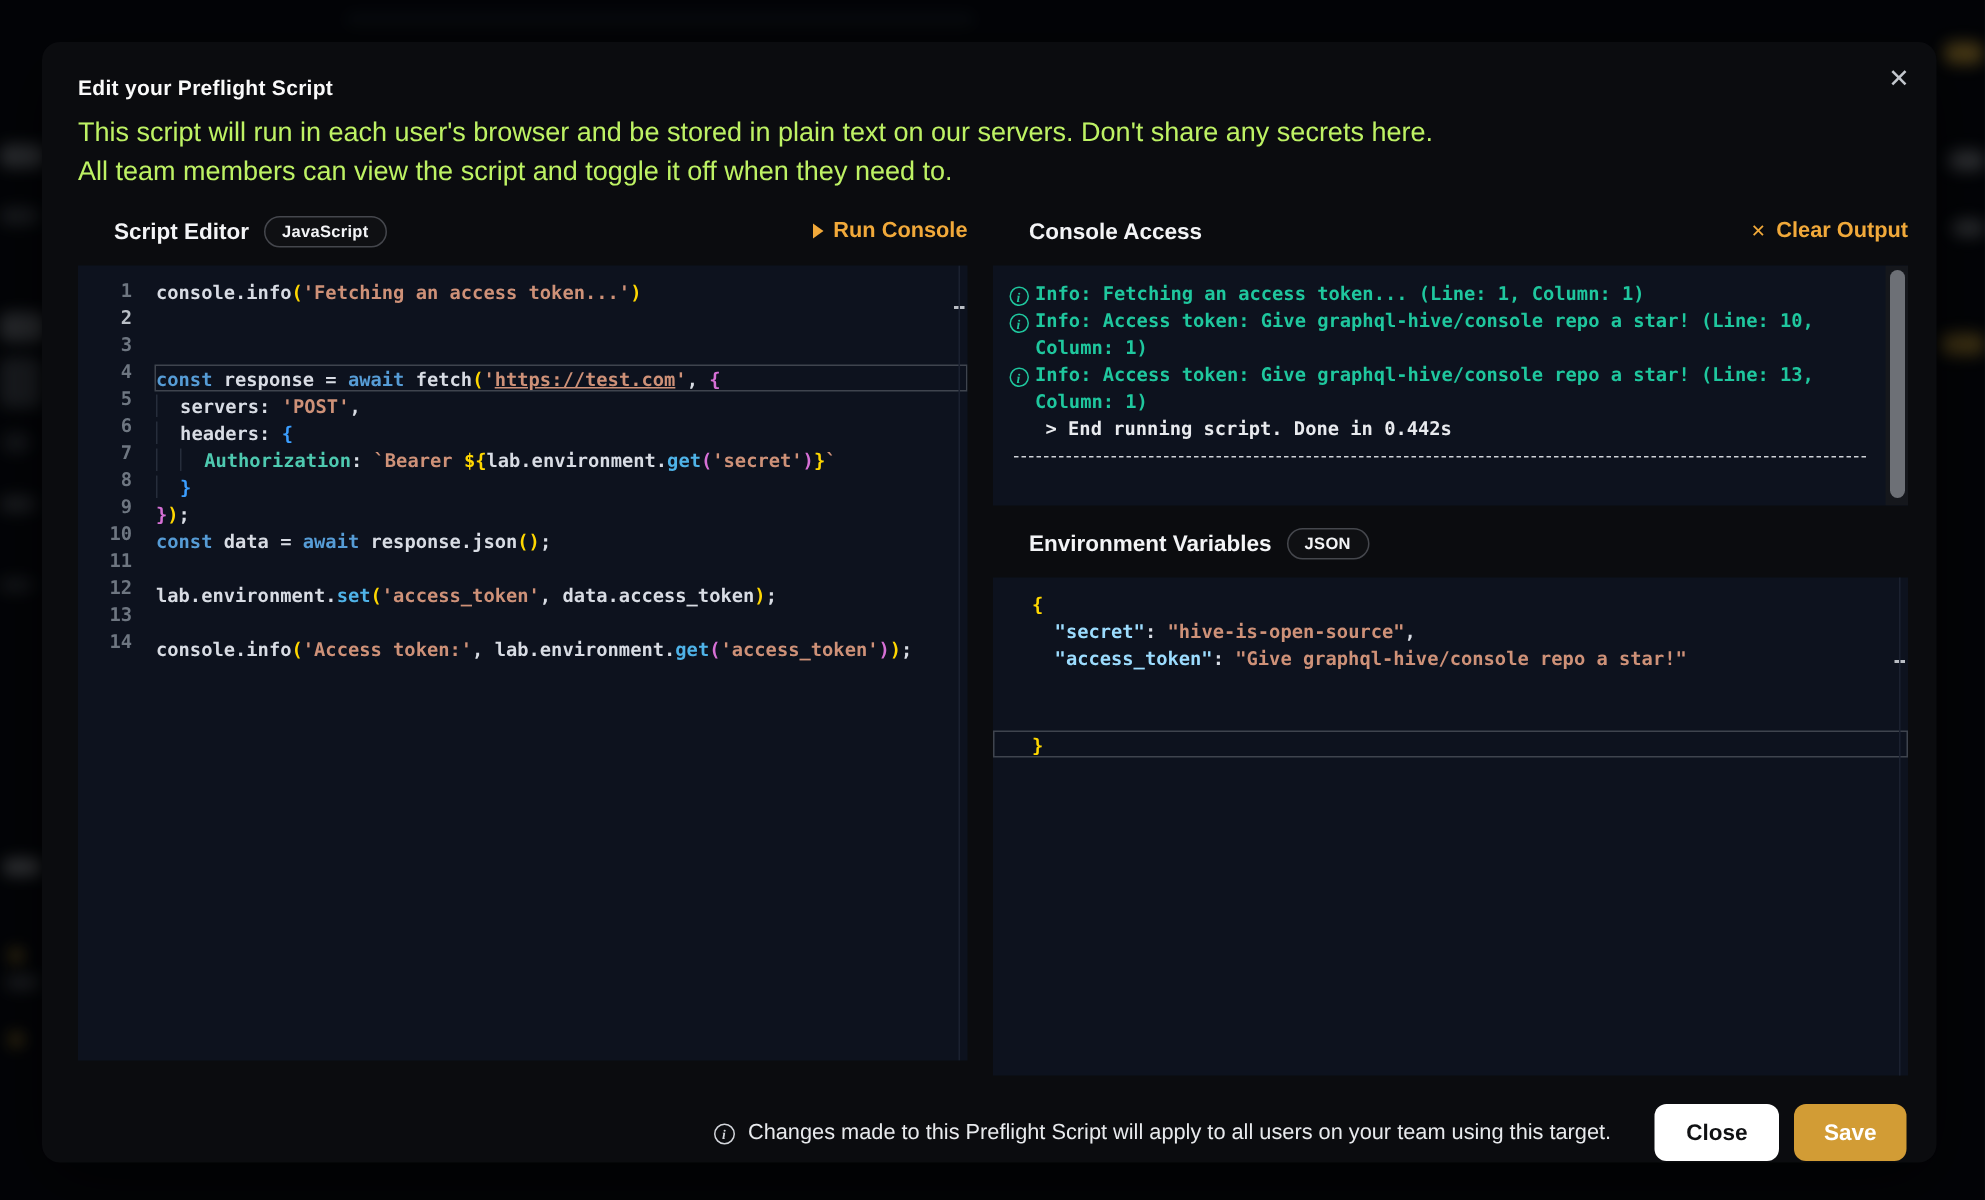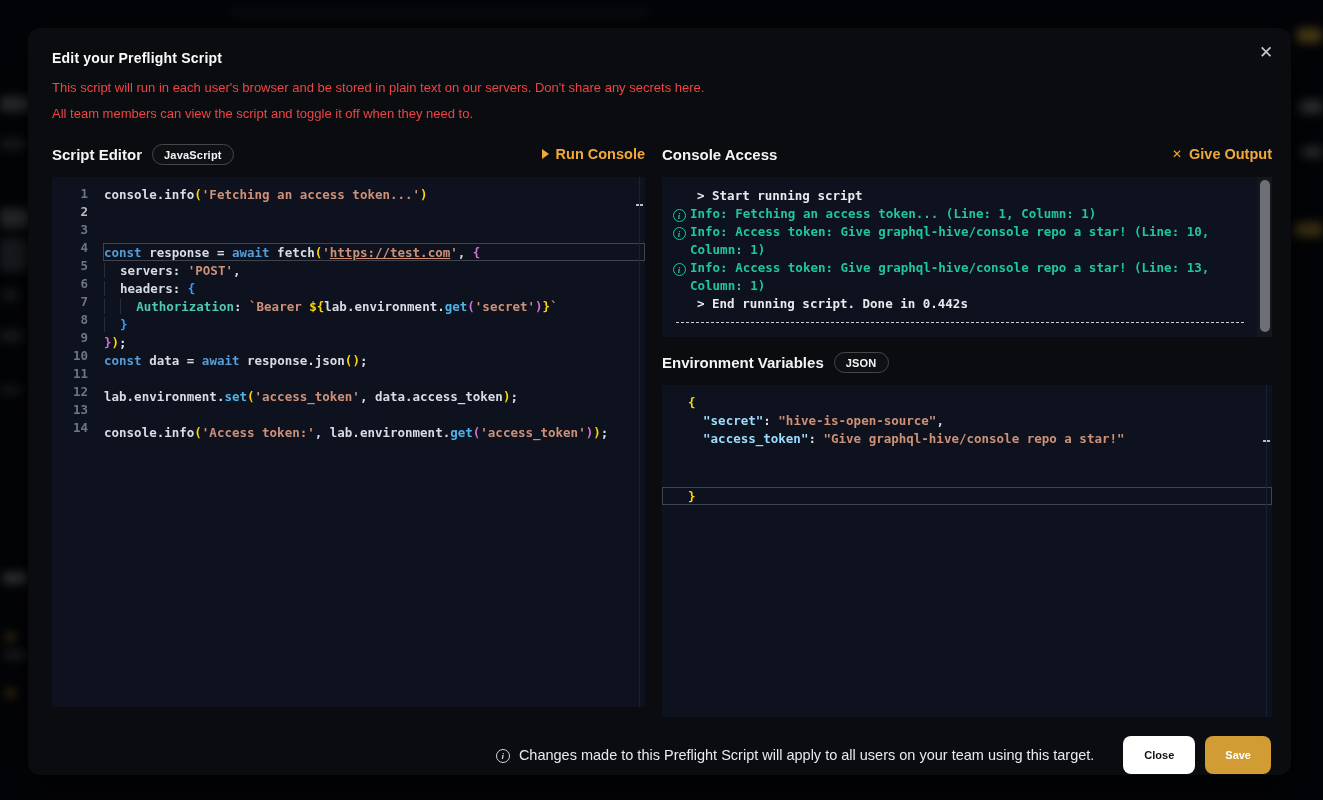--- a/index.html
+++ b/index.html
@@ -18,28 +18,28 @@
     position:absolute; left:28px; top:28px; width:1263px; height:747px;
     background:#0b0c0f; border-radius:12px;
     box-shadow:0 12px 48px rgba(0,0,0,.65);
     padding:22px 19px 0 24px;
   }
   .close-x {
     position:absolute; top:14px; right:14px; width:22px; height:22px;
     color:#c3c7cd; font-size:17px; line-height:22px; text-align:center; cursor:pointer;
   }
   .modal-title { font-size:14px; font-weight:700; color:#fafafa; letter-spacing:.2px; }
-  .modal-desc { margin-top:9px; font-size:13px; line-height:26px; color:#ef4444; }
+  .modal-desc { margin-top:9px; font-size:18px; line-height:26px; color:#bef264; }
 
   .columns { display:flex; gap:17px; margin-top:13px; }
   .col-left { width:593px; flex:0 0 593px; }
   .col-right { flex:1; min-width:0; }
 
   .section-head { display:flex; align-items:center; height:28px; margin-bottom:9px; }
-  .section-title { font-size:15px; font-weight:700; color:#f3f4f6; }
+  .section-title { font-size:15px; font-weight:700; color:#f3f4f6;margin-left:24px; }
   .pill {
     margin-left:10px; font-size:11px; font-weight:700; color:#f3f4f6;
     border:1px solid #45474d; border-radius:999px; padding:4px 11px 3px;
     background:rgba(255,255,255,.02); letter-spacing:.2px;
   }
   .head-action {
     margin-left:auto; display:flex; align-items:center; gap:7px;
     color:var(--accent); font-size:14.5px; font-weight:600; cursor:pointer;
   }
   .play-tri { width:0; height:0; border-left:7px solid var(--accent); border-top:5px solid transparent; border-bottom:5px solid transparent; }
@@ -98,21 +98,21 @@
   .env { height:332px; padding-top:8px; }
   .env::after { content:""; position:absolute; right:5px; top:0; bottom:0; width:1px; background:#1b2130; }
   .env .code-line { padding-left:25px; }
 
   .env-head { margin-top:11px; }
 
   
   .footer { display:flex; align-items:center; justify-content:flex-end; height:64px; margin-top:6px; padding-right:1px; }
   .notice { display:flex; align-items:center; gap:9px; font-size:14.5px; color:#e8eaed; }
   .notice .info-circle { color:#d3d6db; width:14px; height:14px; line-height:13px; }
-  .btn { border:none; border-radius:8px; font-family:"Liberation Sans", sans-serif; font-size:11px; font-weight:600; cursor:pointer; height:38px; }
+  .btn { border:none; border-radius:8px; font-family:"Liberation Sans", sans-serif; font-size:15px; font-weight:600; cursor:pointer; height:38px; }
   .btn-close { background:#ffffff; color:#101113; padding:0 21px; margin-left:29px; }
   .btn-save { background:var(--save); color:#fff; padding:0 20px; margin-left:10px; }
 </style>
 </head>
 <body>
 
 <div>
   <div class="backdrop-blob" style="left:0;top:96px;width:30px;height:16px;background:#cfd6e0;opacity:.45"></div>
   <div class="backdrop-blob" style="left:0;top:138px;width:26px;height:12px;background:#aeb6c2;opacity:.3"></div>
   <div class="backdrop-blob" style="left:0;top:208px;width:30px;height:20px;background:#d6dce6;opacity:.4"></div>
@@ -186,29 +186,25 @@
           </div>
         <div class="ruler-mark" style="top:27px"></div>
       </div>
     </div>
 
     <div class="col-right">
       <div class="section-head">
         <span class="section-title">Console Access</span>
         <span class="head-action">
           <span class="x-glyph">✕</span>
-          <span>Give Output</span>
+          <span>Clear Output</span>
         </span>
       </div>
       <div class="panel console">
         <div id="console-rows">
-            <div class="console-row c-plain">
-              <span class="console-icon"></span>
-              <span class="console-text c-shift">&gt; Start running script</span>
-            </div>
             <div class="console-row c-info">
               <span class="console-icon"><span class="info-circle">i</span></span>
               <span class="console-text">Info: Fetching an access token... (Line: 1, Column: 1)</span>
             </div>
             <div class="console-row c-info">
               <span class="console-icon"><span class="info-circle">i</span></span>
               <span class="console-text">Info: Access token: Give graphql-hive/console repo a star! (Line: 10, Column: 1)</span>
             </div>
             <div class="console-row c-info">
               <span class="console-icon"><span class="info-circle">i</span></span>

